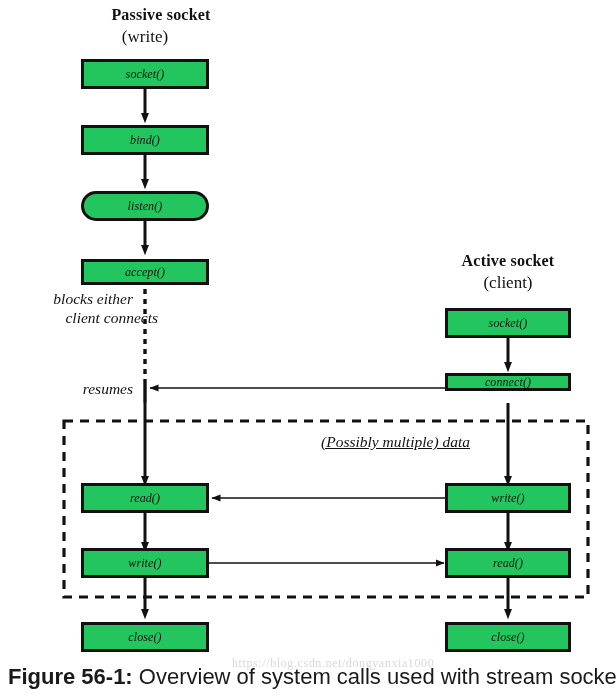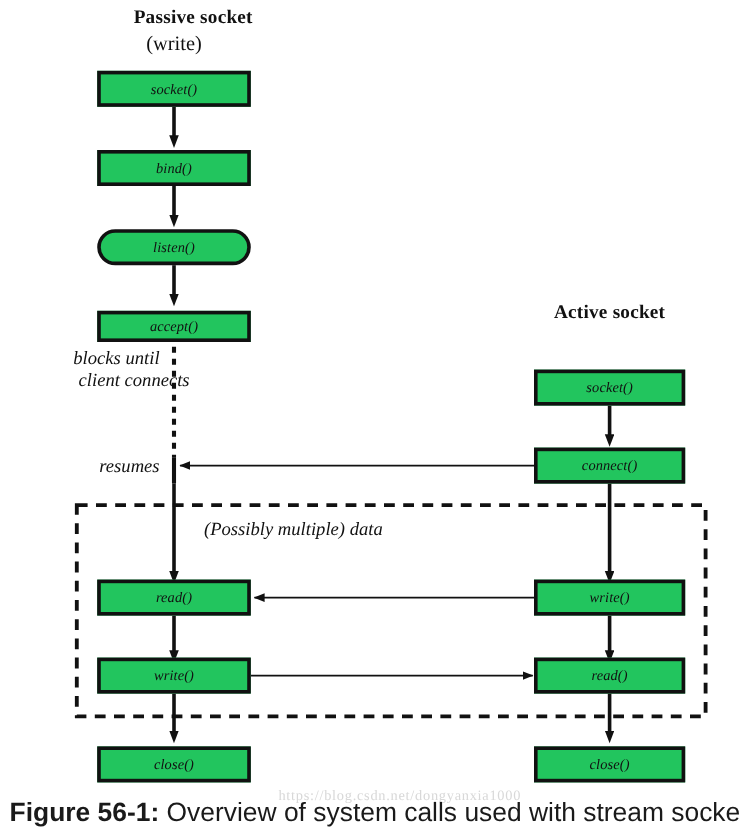--- a/index.html
+++ b/index.html
@@ -25,21 +25,21 @@
     font-size:17px;
     text-align:center;
   }
   .note{
     font-family:"Liberation Serif", serif;
     font-style:italic;
     font-size:15.5px;
     line-height:19px;
   }
   .note-r{text-align:right;}
-  .note-c{text-align:left;}
+  .note-c{text-align:right;text-decoration:underline;}
   .box{
     position:absolute;
     box-sizing:border-box;
     border:3px solid #111111;
     background:#22c55e;
     display:flex;align-items:center;justify-content:center;
     font-family:"Liberation Serif", serif;
     font-style:italic;
     font-size:12px;
     letter-spacing:.1px;
@@ -113,28 +113,29 @@
 
   <div class="box" style="left:81px;top:59px;width:128px;height:30px;">socket()</div>
   <div class="box" style="left:81px;top:125px;width:128px;height:30px;">bind()</div>
   <div class="box" style="left:81px;top:191px;width:128px;height:30px;border-radius:15px;">listen()</div>
   <div class="box" style="left:81px;top:259px;width:128px;height:26px;">accept()</div>
   <div class="box" style="left:81px;top:483px;width:128px;height:30px;">read()</div>
   <div class="box" style="left:81px;top:548px;width:128px;height:30px;">write()</div>
   <div class="box" style="left:81px;top:622px;width:128px;height:30px;">close()</div>
 
   <div class="lbl hdr-bold" style="left:424px;top:252px;width:168px;">Active socket</div>
+  <div class="lbl hdr-reg" style="left:424px;top:273px;width:168px;">(client)</div>
 
   <div class="box" style="left:445px;top:308px;width:126px;height:30px;">socket()</div>
-  <div class="box" style="left:445px;top:373px;width:126px;height:30px;">connect()</div>
+  <div class="box" style="left:445px;top:373px;width:126px;height:18px;">connect()</div>
   <div class="box" style="left:445px;top:483px;width:126px;height:30px;">write()</div>
   <div class="box" style="left:445px;top:548px;width:126px;height:30px;">read()</div>
   <div class="box" style="left:445px;top:622px;width:126px;height:30px;">close()</div>
 
-  <div class="lbl note note-r" style="left:0px;top:289px;width:133px;">blocks until</div>
+  <div class="lbl note note-r" style="left:0px;top:289px;width:133px;">blocks either</div>
   <div class="lbl note note-r" style="left:0px;top:308px;width:133px;padding-left:25px;">client connects</div>
   <div class="lbl note note-r" style="left:0px;top:379px;width:133px;">resumes</div>
 
   <div class="lbl note note-c" style="left:170px;top:432px;width:300px;">(Possibly multiple) data</div>
 
   <div class="watermark">https://blog.csdn.net/dongyanxia1000</div>
   <div class="caption"><b>Figure 56-1:</b><span> Overview of system calls used with stream sockets</span></div>
 
 </div>
 

